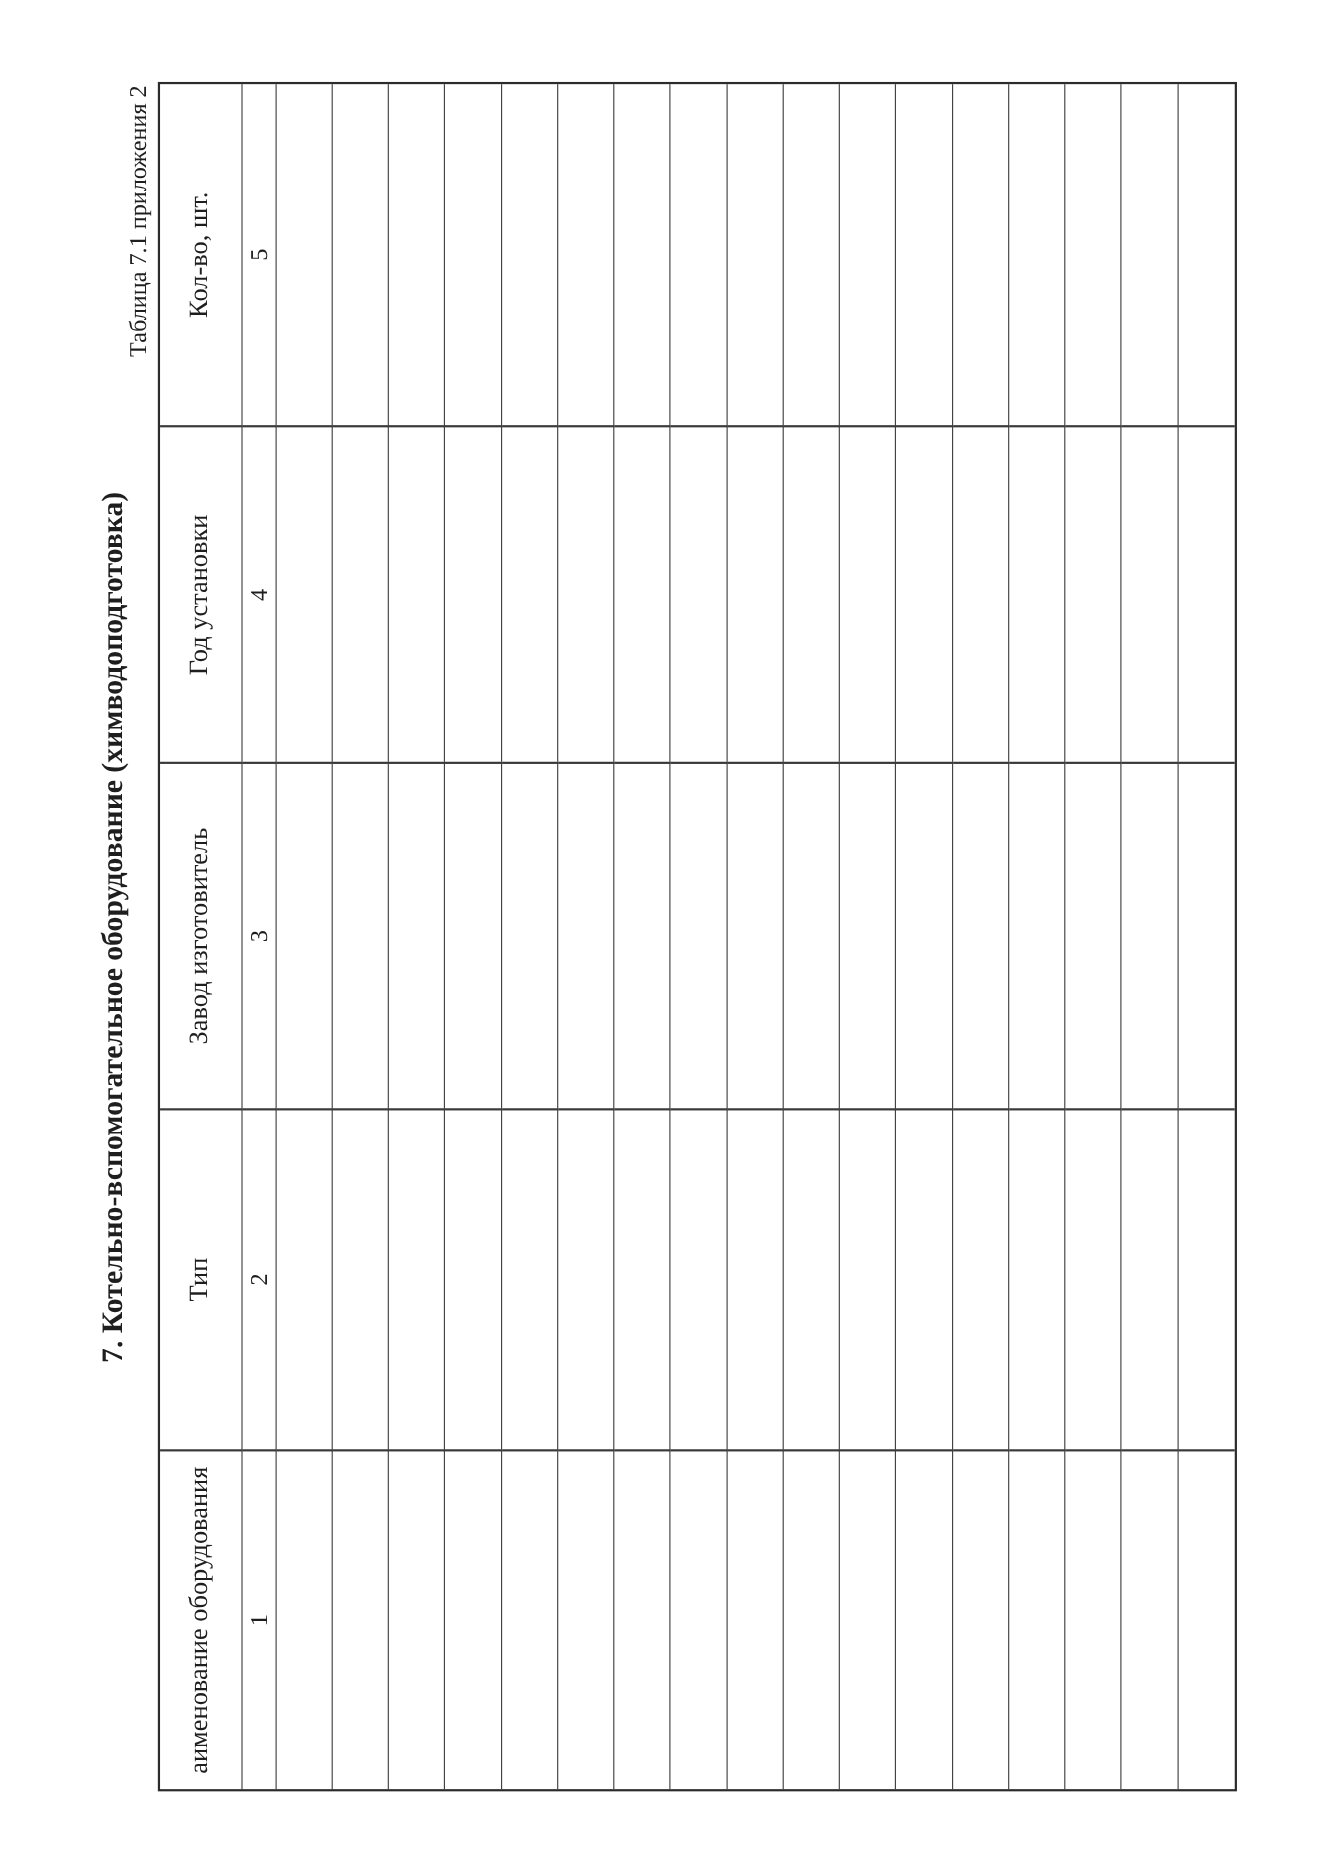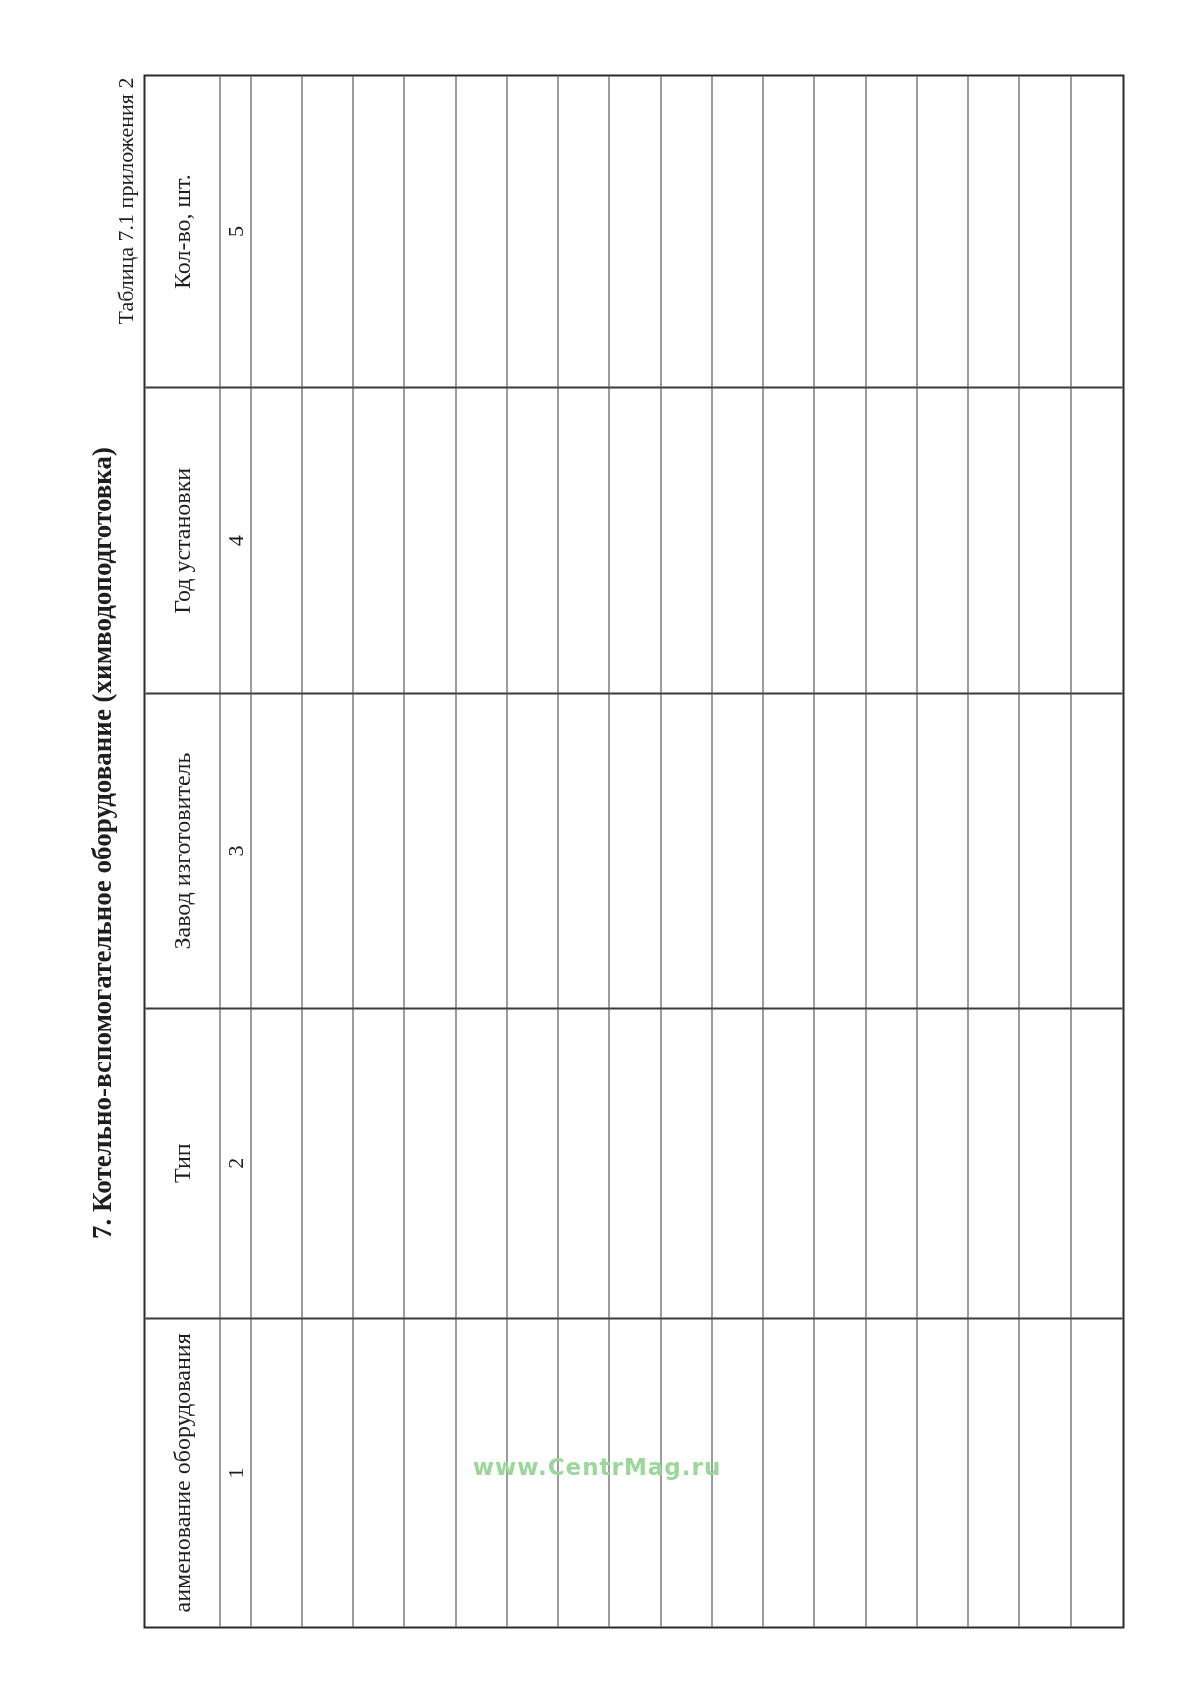--- a/index.html
+++ b/index.html
@@ -192,15 +192,14 @@
         <div class="cell"></div>
         <div class="cell last-col"></div>
         <div class="cell last-row"></div>
         <div class="cell last-row"></div>
         <div class="cell last-row"></div>
         <div class="cell last-row"></div>
         <div class="cell last-col last-row"></div>
       </div>
   </div>
 
-  <div class="watermark" style="color: rgb(155, 214, 155);">www.CentrMag.ru</div>
 
 </div>
 
 </body></html>

